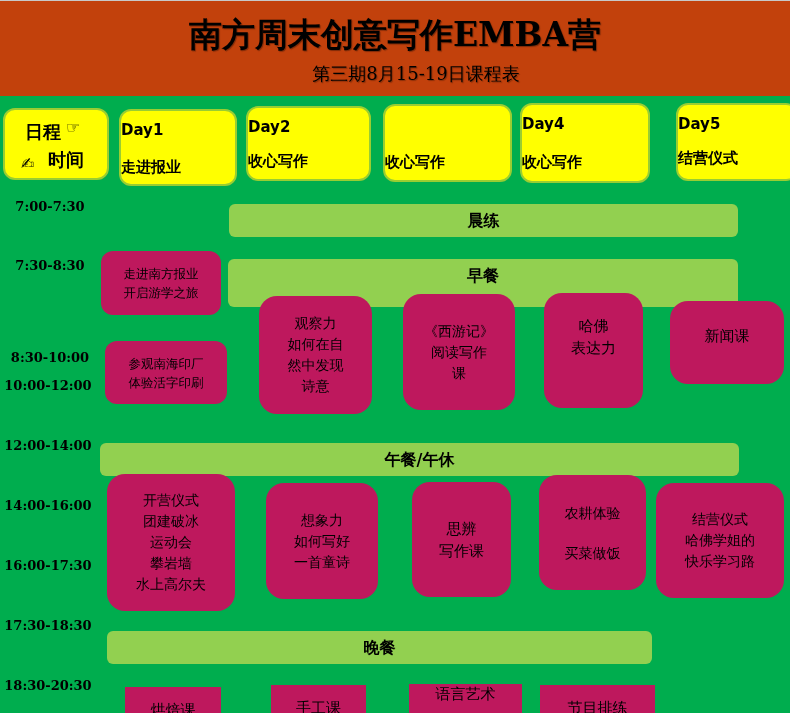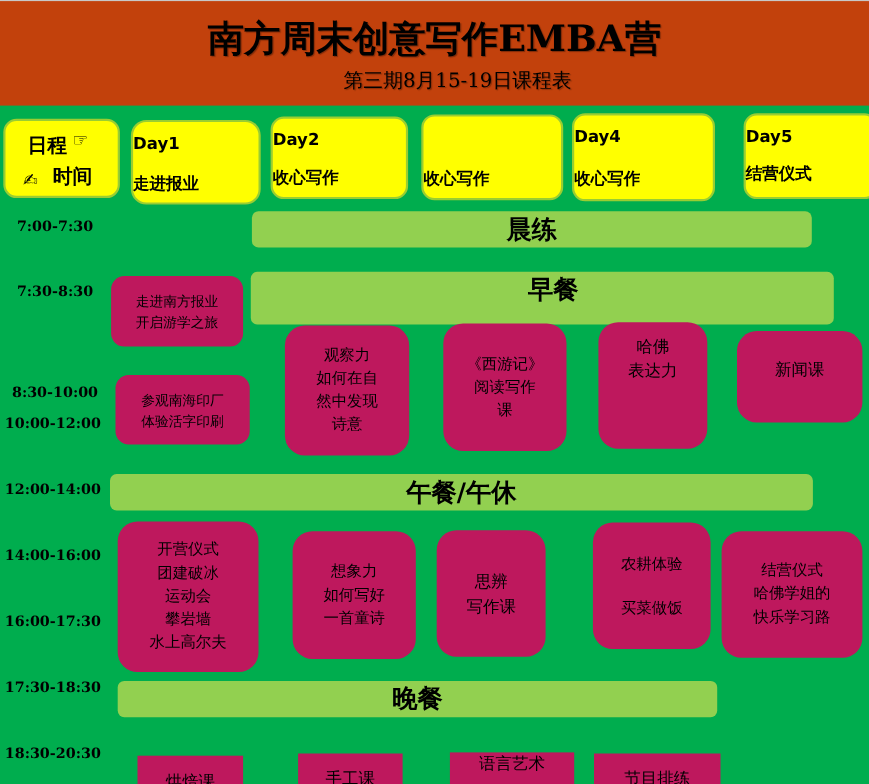--- a/index.html
+++ b/index.html
@@ -39,21 +39,21 @@
   .corner .hand { position: absolute; left: 61px; top: 8px; font-size: 16px; font-weight: normal; }
   .corner .pen { position: absolute; left: 16px; top: 44px; font-size: 16px; font-weight: normal; }
   .time {
     position: absolute; left: 0; width: 100px; text-align: center;
     font-family: "DejaVu Serif", "Liberation Serif", serif;
     font-weight: bold; font-size: 13px; line-height: 16px;
   }
   .bar {
     position: absolute; background: #92d050; border-radius: 6px;
     text-align: center; font-family: "DejaVu Serif", "Liberation Serif", serif;
-    font-weight: bold; font-size: 23px;
+    font-weight: bold; font-size: 16px; margin-top: 12px;
   }
   .box {
     position: absolute; background: #be185d; border-radius: 18px;
     display: flex; align-items: center; justify-content: center; text-align: center;
     font-size: 14px; line-height: 21px; white-space: pre-line;
   }
   .box.small { font-size: 12.5px; line-height: 19px; }
   .box.md { font-size: 15px; line-height: 22px; }
   .box.ev { border-radius: 0; font-size: 15px; margin-top: 28px; }
 </style>
@@ -65,21 +65,21 @@
   <div class="subtitle">第三期8月15-19日课程表</div>
 </div>
 
 <div class="day corner">
   <span class="c1">日程</span>
   <span class="hand">☞</span>
   <span class="pen">✍</span>
   <span class="c2">时间</span>
 </div>
 
-<div class="day" style="left:119px;top:109px;width:118px;height:77px;border-radius:14px;">
+<div class="day" style="left:119px;top:109px;width:118px;height:77px;">
   <div class="d1">Day1</div>
   <div class="d2" style="top:46px">走进报业</div>
 </div>
 <div class="day" style="left:246px;top:106px;width:125px;height:75px;">
   <div class="d1">Day2</div>
   <div class="d2">收心写作</div>
 </div>
 <div class="day" style="left:383px;top:104px;width:129px;height:78px;">
   <div class="d2" style="top:46px">收心写作</div>
 </div>
@@ -96,48 +96,48 @@
 <div class="time" style="top:258px;">7:30-8:30</div>
 <div class="time" style="top:318px;margin-top:32px;">8:30-10:00</div>
 <div class="time" style="top:378px;width:96px;">10:00-12:00</div>
 <div class="time" style="top:438px;width:96px;">12:00-14:00</div>
 <div class="time" style="top:498px;width:96px;">14:00-16:00</div>
 <div class="time" style="top:558px;width:96px;">16:00-17:30</div>
 <div class="time" style="top:618px;width:96px;">17:30-18:30</div>
 <div class="time" style="top:678px;width:96px;">18:30-20:30</div>
 
 <div class="bar" style="left:229px;top:192px;width:509px;height:33px;line-height:33px;">晨练</div>
-<div class="bar" style="left:228px;top:247px;width:510px;height:48px;line-height:34px;padding-left:20px;">早餐</div>
+<div class="bar" style="left:228px;top:247px;width:510px;height:48px;line-height:34px;">早餐</div>
 <div class="bar" style="left:100px;top:431px;width:639px;height:33px;line-height:33px;">午餐/午休</div>
 <div class="bar" style="left:107px;top:619px;width:545px;height:33px;line-height:33px;">晚餐</div>
 
 <div class="box small" style="left:101px;top:251px;width:120px;height:64px;border-radius:12px;">走进南方报业
 开启游学之旅</div>
 <div class="box small" style="left:105px;top:341px;width:122px;height:63px;border-radius:12px;">参观南海印厂
 体验活字印刷</div>
 <div class="box" style="left:259px;top:296px;width:113px;height:118px;">观察力
 如何在自
 然中发现
 诗意</div>
 <div class="box" style="left:403px;top:294px;width:112px;height:116px;">《西游记》
 阅读写作
 课</div>
-<div class="box md" style="left:544px;top:293px;width:99px;height:115px;align-items:flex-start;padding-top:11px;box-sizing:border-box;">哈佛
+<div class="box md" style="left:544px;top:293px;width:99px;height:115px;align-items:flex-start;padding-top:22px;box-sizing:border-box;">哈佛
 表达力</div>
 <div class="box md" style="left:670px;top:301px;width:114px;height:83px;align-items:flex-start;padding-top:24px;box-sizing:border-box;">新闻课</div>
 
 <div class="box" style="left:107px;top:474px;width:128px;height:137px;">开营仪式
 团建破冰
 运动会
 攀岩墙
 水上高尔夫</div>
 <div class="box" style="left:266px;top:483px;width:112px;height:116px;">想象力
 如何写好
 一首童诗</div>
-<div class="box md" style="left:397px;top:482px;width:99px;height:115px;">思辨
+<div class="box md" style="left:412px;top:482px;width:99px;height:115px;">思辨
 写作课</div>
 <div class="box" style="left:539px;top:475px;width:107px;height:115px;line-height:20px;">农耕体验
 
 买菜做饭</div>
 <div class="box" style="left:656px;top:483px;width:128px;height:115px;">结营仪式
 哈佛学姐的
 快乐学习路</div>
 
 <div class="box ev" style="left:125px;top:659px;width:96px;height:47px;">烘焙课</div>
 <div class="box ev" style="left:271px;top:657px;width:95px;height:47px;">手工课</div>

